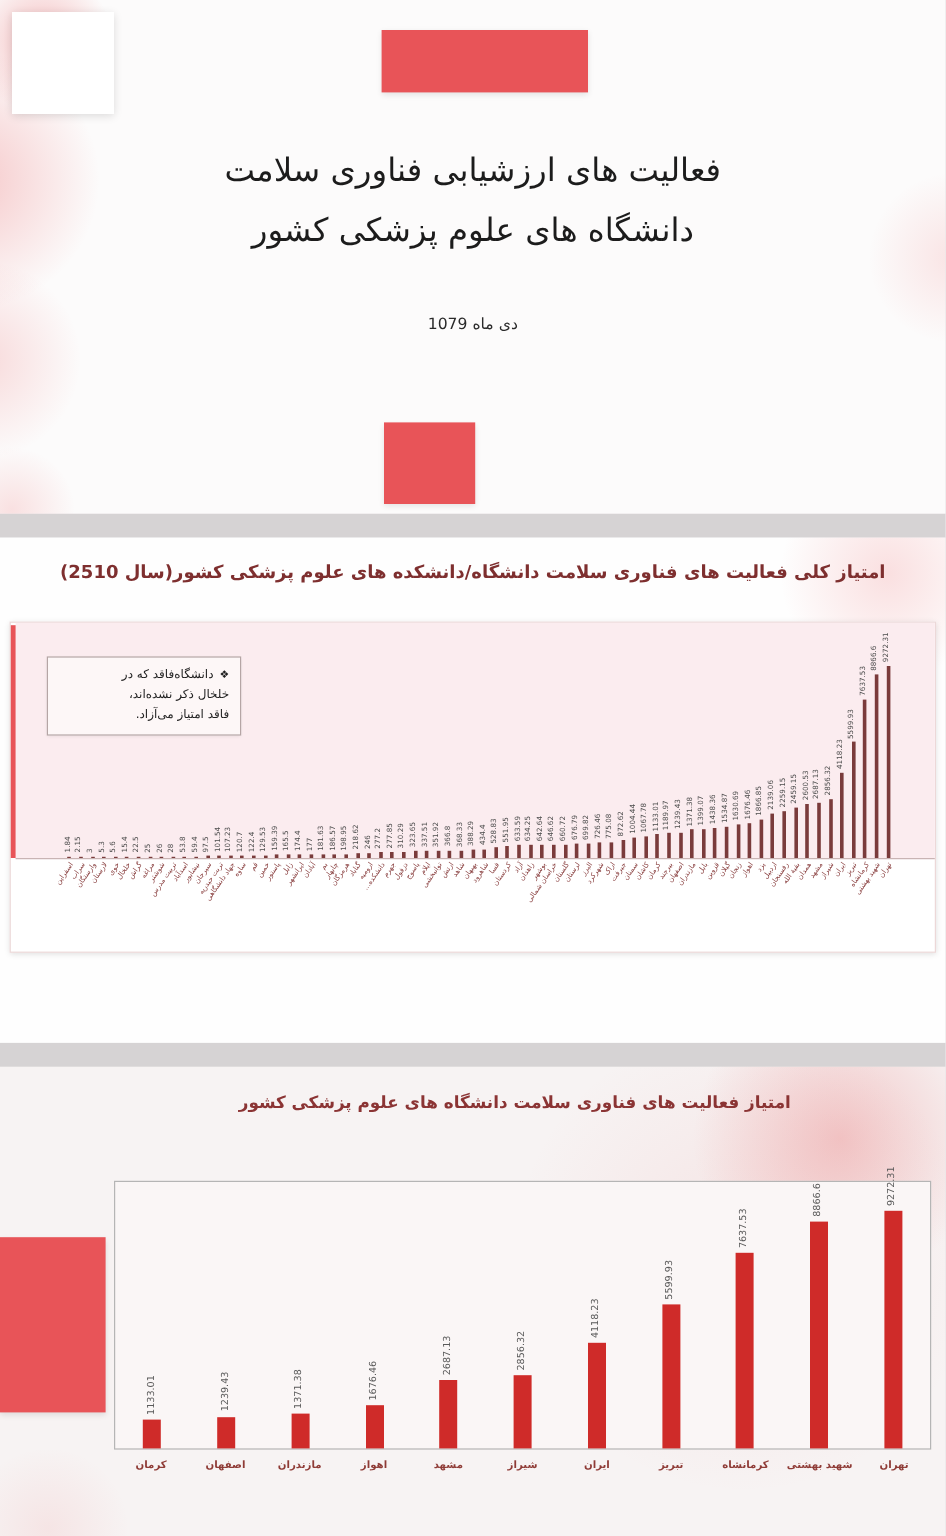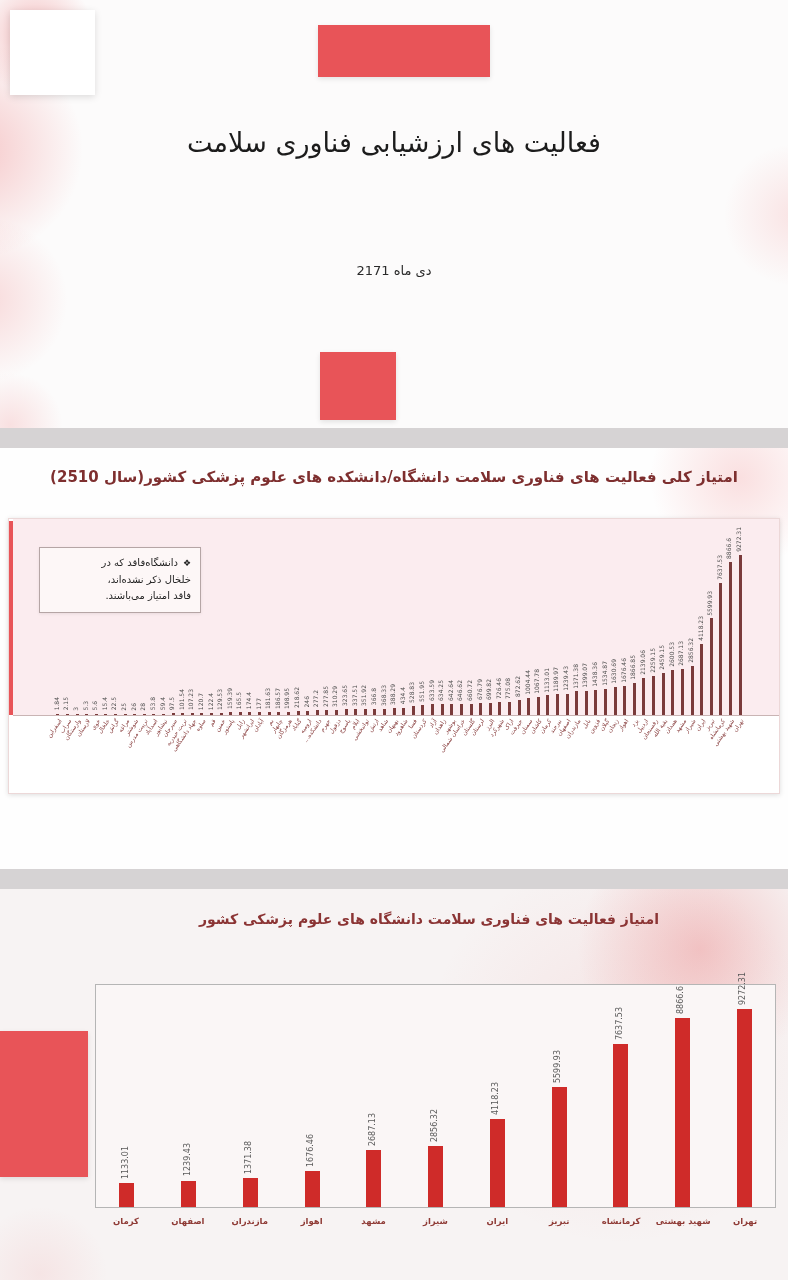--- a/index.html
+++ b/index.html
@@ -75,37 +75,38 @@
 <body>
 
 <div class="page">
 
   <section class="slide1">
     <div class="white-square"></div>
     <div class="rect-top accent-rect" style="background: rgb(232, 84, 88);"></div>
     <div class="rect-bottom accent-rect" style="background: rgb(232, 84, 88);"></div>
     <div class="s1-title">
       <div>فعالیت های ارزشیابی فناوری سلامت</div>
+      <div>دانشگاه های علوم پزشکی کشور</div>
     </div>
     <div class="s1-sub">
-      <div>دی ماه 2171</div>
+      <div>دی ماه 1079</div>
     </div>
   </section>
 
   <div class="divider"></div>
 
   <section class="slide2">
     <div class="s2-title">امتیاز کلی فعالیت های فناوری سلامت دانشگاه/دانشکده های علوم پزشکی کشور(سال 2510)</div>
     <div class="chart-card">
       <div class="m-plot"></div>
       <div class="red-strip" style="background: rgb(232, 84, 88);"></div>
       <div class="note">
         <div><span class="bullet">❖</span><span>دانشگاه‌فاقد که در</span></div>
         <div>خلخال ذکر نشده‌اند،</div>
-        <div>فاقد امتیاز می‌باشند.</div>
+        <div>فاقد امتیاز می‌آزاد.</div>
       </div>
       <div class="m-bars" id="m-bars">
           <div class="mcol">
             <div class="mbar" style="height: 1.5px; background: rgb(122, 59, 59);"></div>
             <span class="mval" style="bottom: 4.5px;">1.84</span>
             <span class="mxlab">اسفراین</span>
           </div>
           <div class="mcol">
             <div class="mbar" style="height: 1.5px; background: rgb(122, 59, 59);"></div>
             <span class="mval" style="bottom: 4.5px;">2.15</span>

